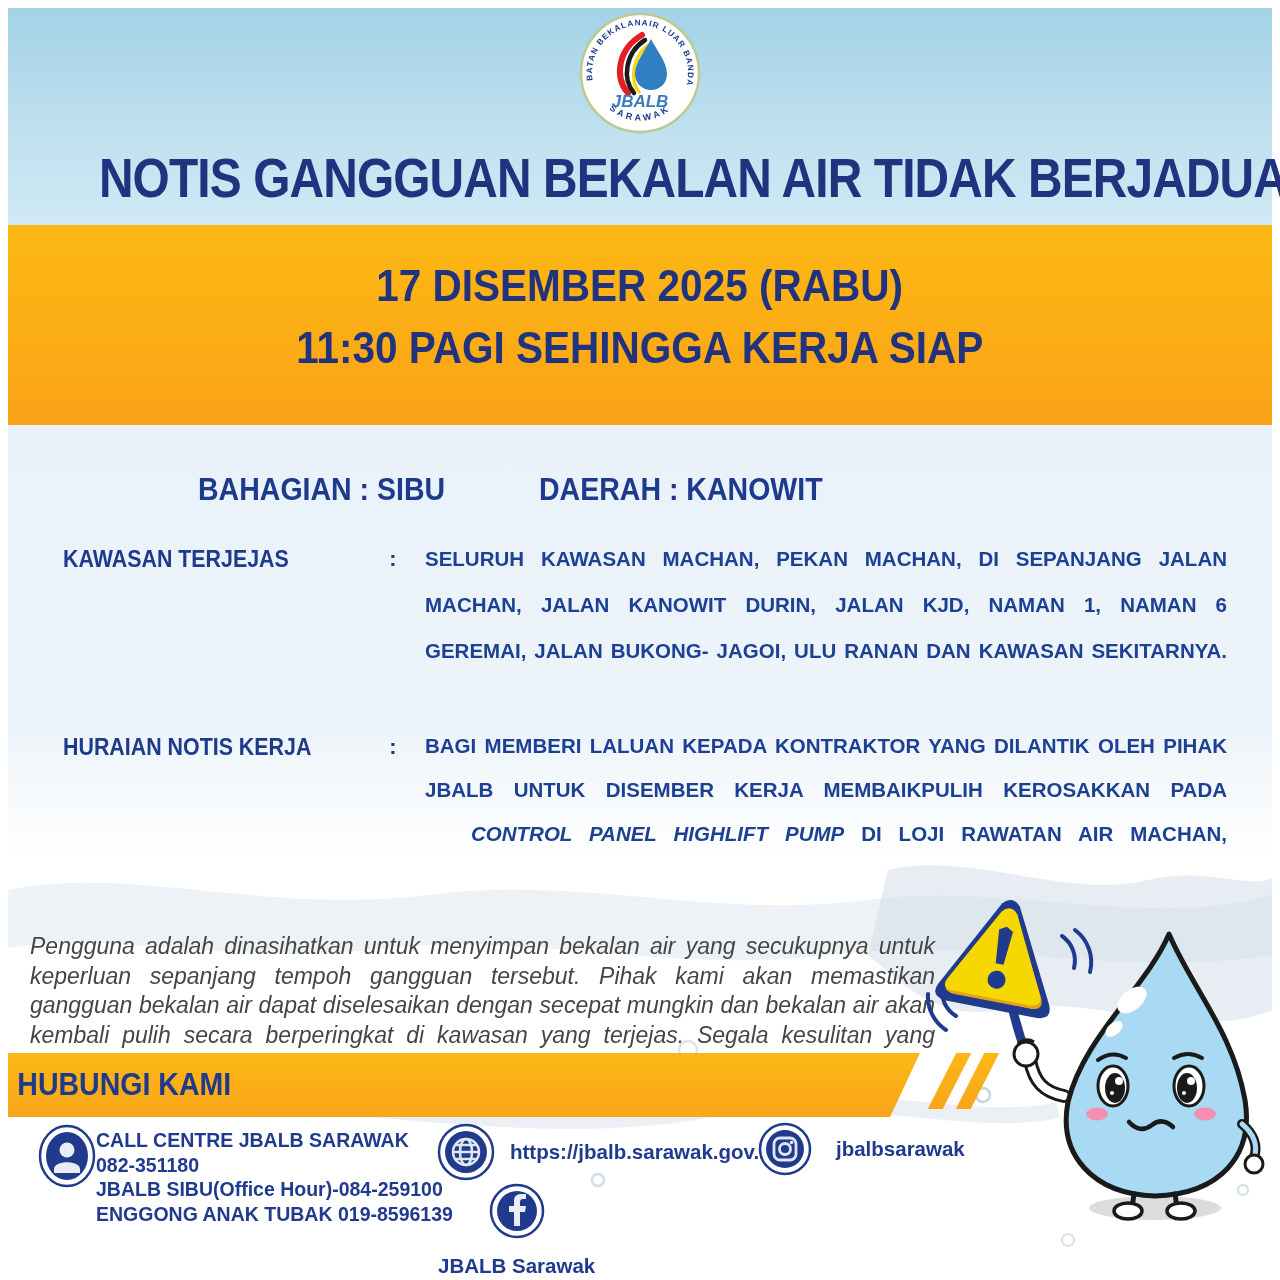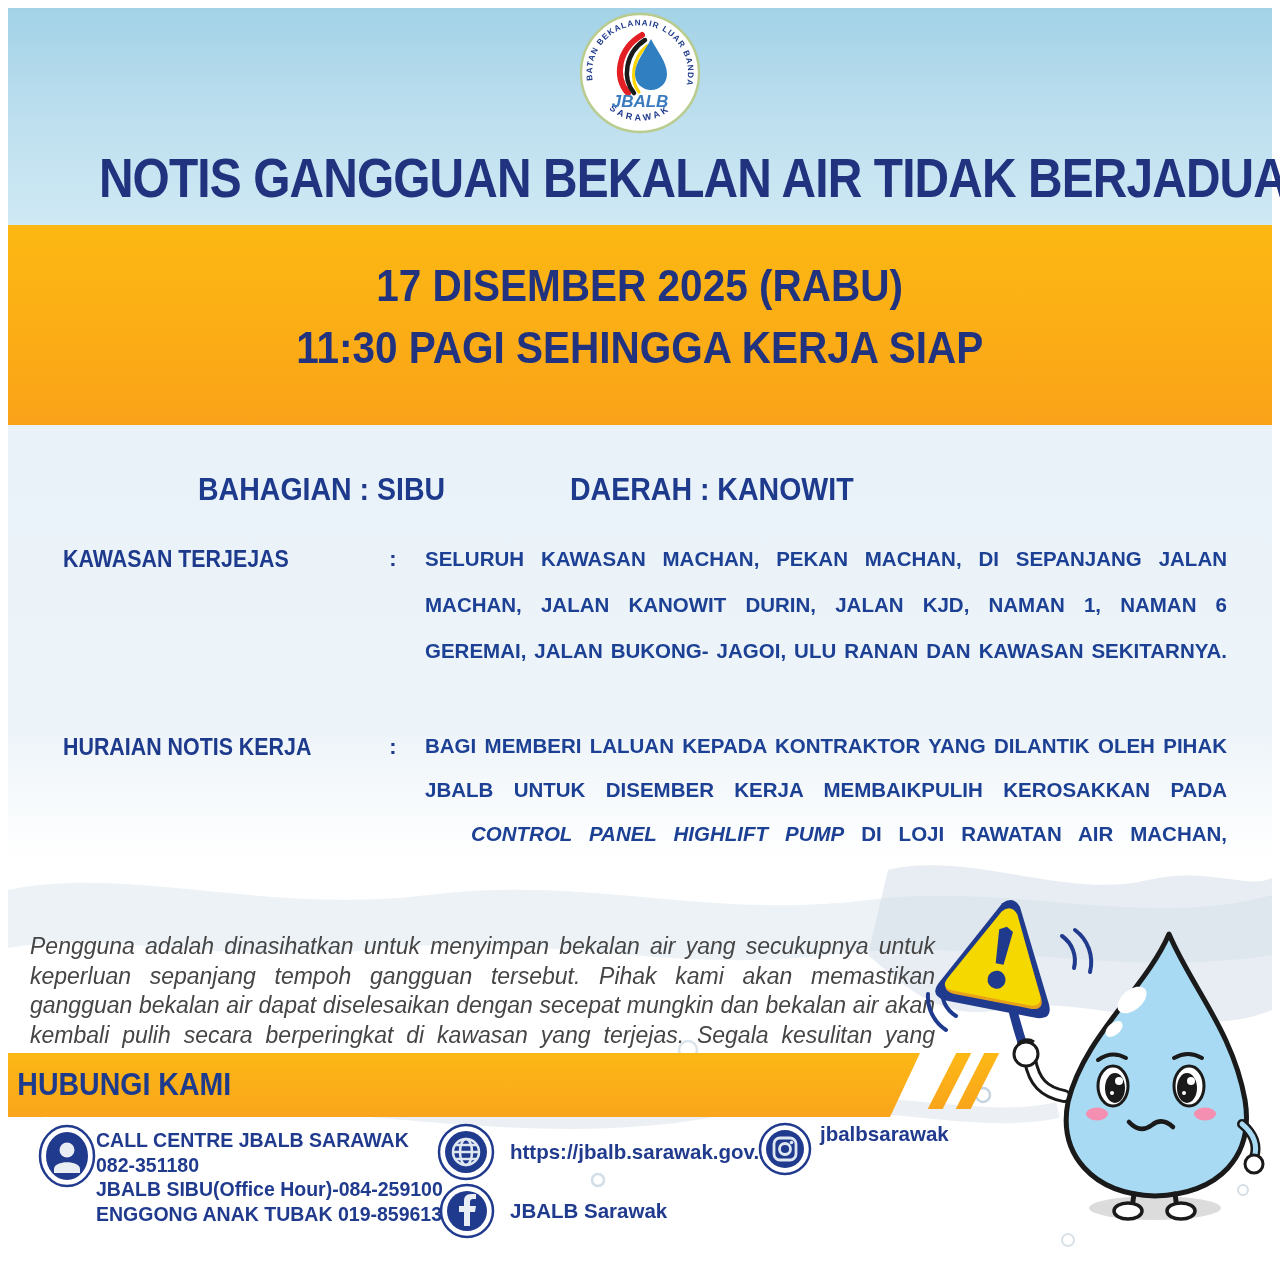--- a/index.html
+++ b/index.html
@@ -26,21 +26,21 @@
     text-align:center;padding-top:30px;
   }
   .date-line{font-weight:bold;font-size:45px;color:#21327e;line-height:62px;white-space:nowrap;}
   .date-line .cond{display:inline-block;transform:scaleX(.9);transform-origin:center;}
   
   .content{
     position:absolute;left:8px;right:8px;top:425px;height:435px;
     background:linear-gradient(180deg,#e9f2f9 0%,#edf4f9 70%,#ffffff 100%);
     padding:47px 45px 0 55px;
   }
-  .region-row{display:flex;gap:103px;padding-left:135px;font-weight:bold;font-size:31px;color:#1d3a8c;}
+  .region-row{display:flex;gap:72px;padding-left:135px;font-weight:bold;font-size:31px;color:#1d3a8c;}
   .region-row .cond{display:inline-block;transform:scaleX(.92);transform-origin:left center;white-space:nowrap;}
   .info-row{display:grid;grid-template-columns:298px 64px 1fr;align-items:start;}
   .info-row.kawasan{margin-top:28px;}
   .info-row.huraian{margin-top:50px;}
   .info-label{font-weight:bold;font-size:23px;color:#1d3a8c;line-height:46px;white-space:nowrap;
               transform:scaleX(.93);transform-origin:left center;}
   .info-colon{font-weight:bold;font-size:22px;color:#1d3a8c;line-height:46px;text-align:center;}
   .info-text{color:#1c4094;font-weight:bold;font-size:20.5px;}
   .jline{text-align:justify;text-align-last:justify;line-height:46px;white-space:normal;}
   .huraian .jline{line-height:44px;}
@@ -61,23 +61,23 @@
   }
   .contact-banner-label{font-weight:bold;font-size:31px;color:#1d3a8c;transform:scaleX(.92);}
   .stripe{position:absolute;top:193px;height:56px;width:15px;background:linear-gradient(180deg,#fdb815,#f9a51b);transform:skewX(-27deg);}
   .stripe.s1{left:934px;}
   .stripe.s2{left:962px;}
   .contact-group{position:absolute;color:#203a8e;font-weight:bold;}
   .cg-call{left:30px;top:264px;display:flex;}
   .cg-call .lines{font-size:19.5px;line-height:24.5px;padding-top:4px;}
   .cg-web{left:428px;top:262px;display:flex;gap:14px;align-items:center;}
   .cg-web .txt{font-size:20.5px;}
-  .cg-fb{left:430px;top:322px;display:flex;gap:14px;align-items:center;}
+  .cg-fb{left:430px;top:322px;display:flex;gap:14px;align-items:center;flex-direction:column;}
   .cg-fb .txt{font-size:20.5px;}
-  .cg-ig{left:750px;top:262px;display:flex;gap:8px;}
+  .cg-ig{left:750px;top:262px;display:flex;gap:24px;align-items:center;}
   .cg-ig .txt{font-size:20.5px;}
   .mascot{position:absolute;left:904px;top:4px;width:360px;height:408px;}
 </style>
 </head>
 <body>
 
 <div class="poster">
 
   <div class="top-band">
     <div class="logo-wrap">

